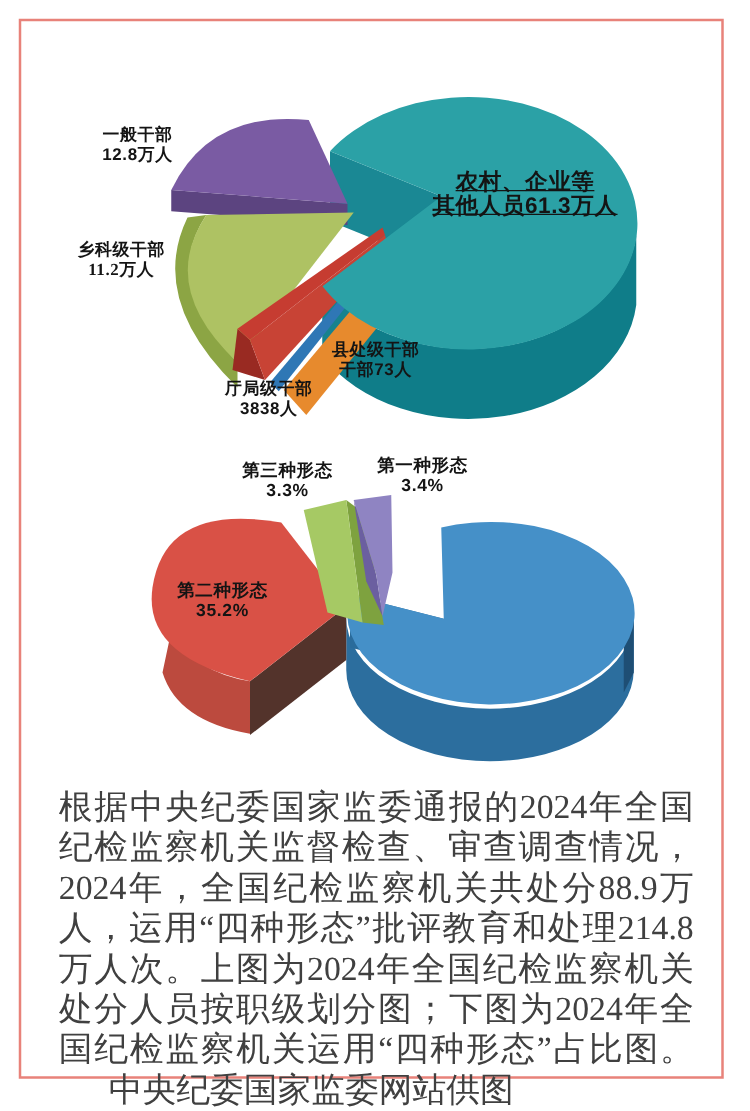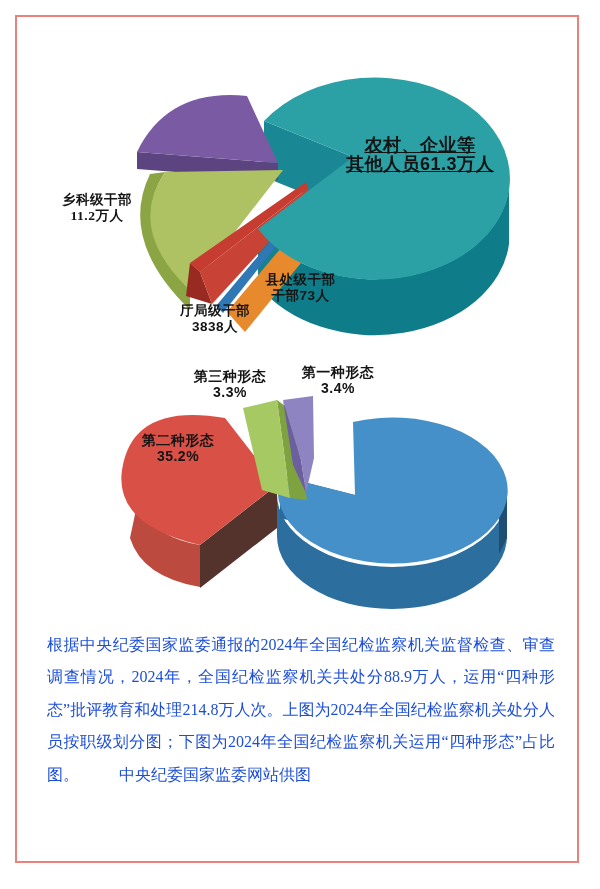--- a/index.html
+++ b/index.html
@@ -15,21 +15,21 @@
   .chart svg{display:block;}
   .callout{
     position:absolute;text-align:center;color:#141414;
     font-weight:700;font-size:13.5px;line-height:16px;
     letter-spacing:0.5px;white-space:nowrap;
   }
   .callout .l{display:block;}
   .caption{
     position:absolute;left:47px;top:629px;width:508px;
     font-family:"Liberation Serif","DejaVu Serif",serif;
-    font-size:16px;line-height:32.4px;color:#1d4ed8;
+    font-size:27px;line-height:32.4px;color:#404040;
     text-align:justify;text-justify:inter-ideograph;
   }
   .caption .body{text-indent:2em;}
   .caption .credit{padding-left:40px;}
 </style>
 </head>
 <body>
 
 <div class="page">
   <div class="frame"></div>
@@ -52,20 +52,24 @@
       <path d="M 266,122 L 150,203 L 160,212 L 268,128 Z" fill="#C63C31"></path>
 
       <path d="M 273,131 L 176,246 L 183,253 L 276,136 Z" fill="#2F77B5"></path>
 
       <path d="M 284,137 L 187,252 L 205,272 L 299,156 Z" fill="#E78A2D"></path>
 
       <path d="M 313,97 L 224,61 A 135 101 0 1 1 218,169 Z" fill="#2BA1A6"></path>
     </svg>
   </div>
 
+  <div class="callout" style="left:55px;top:100px;width:110px;">
+    <span class="l">一般干部</span>
+    <span class="l">12.8万人</span>
+  </div>
   <div class="callout" style="left:335px;top:136px;width:170px;font-size:18px;line-height:19px;text-decoration:underline;">
     <span class="l">农村、企业等</span>
     <span class="l">其他人员61.3万人</span>
   </div>
   <div class="callout" style="left:42px;top:192px;width:110px;font-family:Liberation Serif, serif;">
     <span class="l">乡科级干部</span>
     <span class="l">11.2万人</span>
   </div>
   <div class="callout" style="left:160px;top:303px;width:110px;">
     <span class="l">厅局级干部</span>
@@ -97,21 +101,21 @@
   </div>
 
   <div class="callout" style="left:175px;top:368px;width:110px;font-size:14px;">
     <span class="l">第三种形态</span>
     <span class="l">3.3%</span>
   </div>
   <div class="callout" style="left:283px;top:364px;width:110px;font-size:14px;">
     <span class="l">第一种形态</span>
     <span class="l">3.4%</span>
   </div>
-  <div class="callout" style="left:123px;top:432px;width:110px;font-size:14px;">
+  <div class="callout" style="left:123px;top:464px;width:110px;font-size:14px;">
     <span class="l">第二种形态</span>
     <span class="l">35.2%</span>
   </div>
 
   <div class="caption">
     <span class="body">根据中央纪委国家监委通报的2024年全国纪检监察机关监督检查、审查调查情况，2024年，全国纪检监察机关共处分88.9万人，运用“四种形态”批评教育和处理214.8万人次。上图为2024年全国纪检监察机关处分人员按职级划分图；下图为2024年全国纪检监察机关运用“四种形态”占比图。</span><span class="credit">中央纪委国家监委网站供图</span>
   </div>
 </div>
 
 </body></html>

